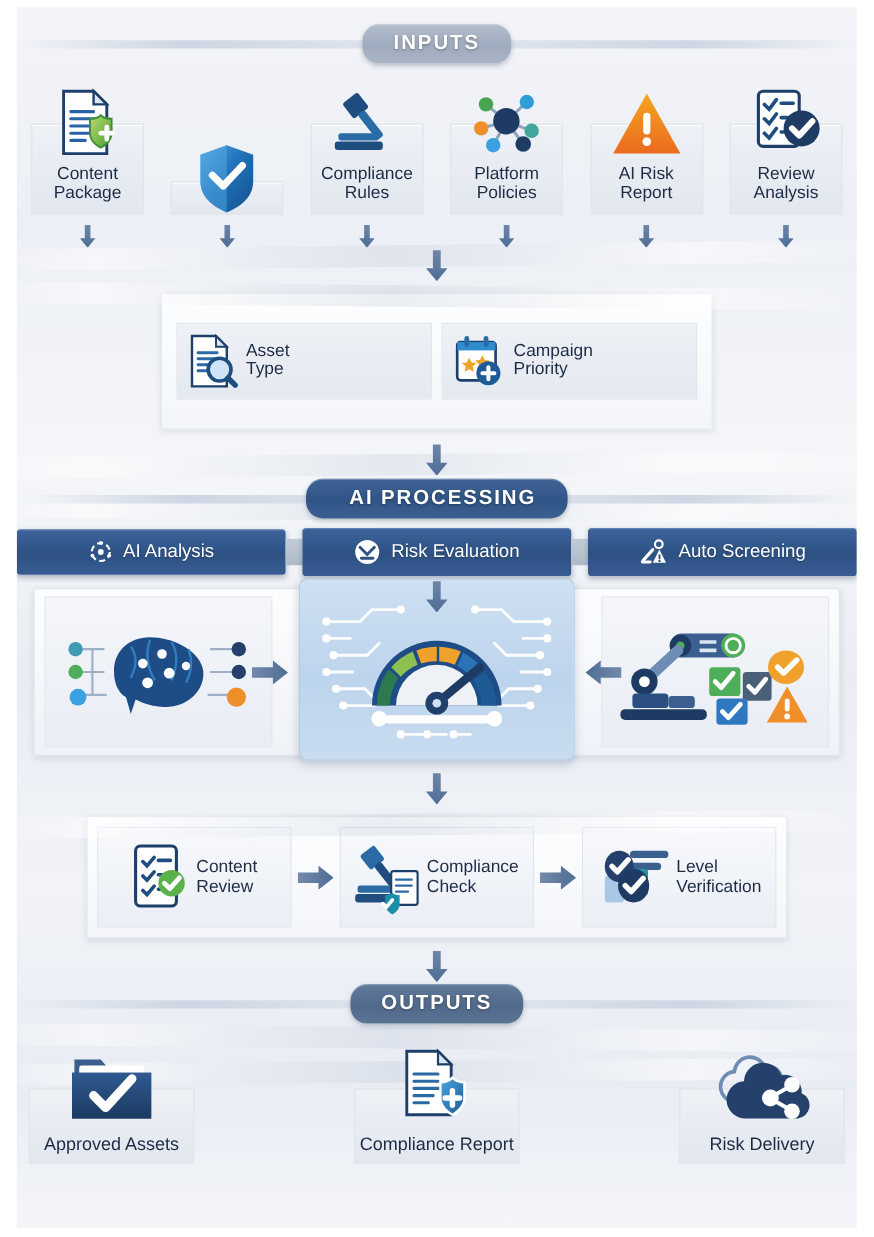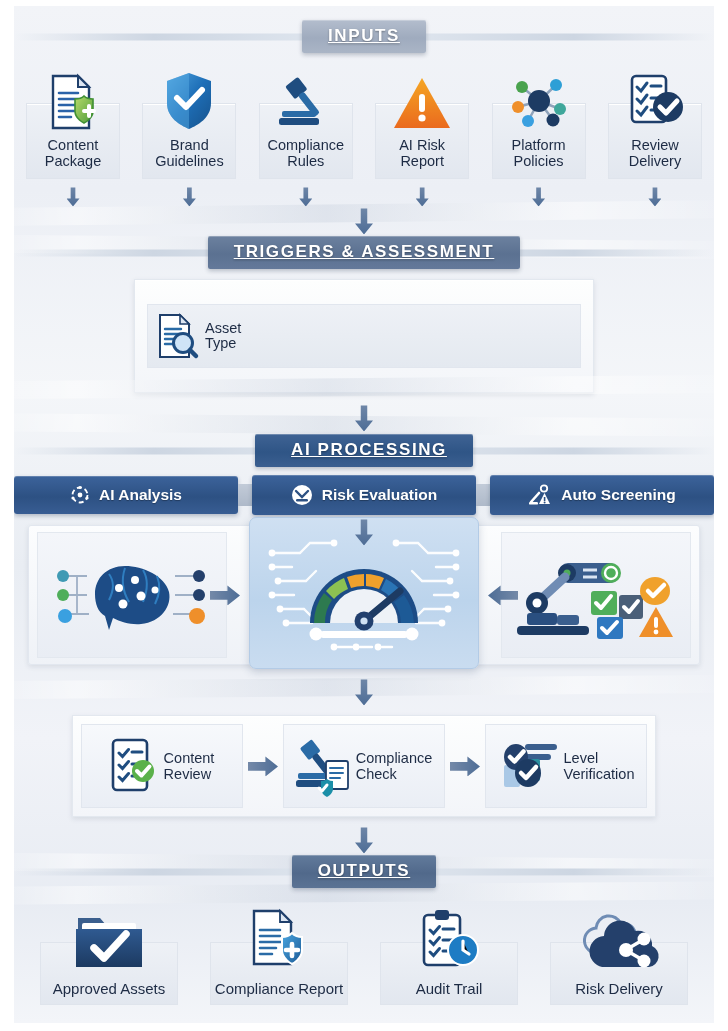--- a/index.html
+++ b/index.html
@@ -40,29 +40,28 @@
   .band-row { position: relative; display: flex; justify-content: center; }
   .band-row::before {
     content: ""; position: absolute; left: 0; right: 0; top: 50%;
     height: 7px; transform: translateY(-50%);
     background: linear-gradient(90deg, rgba(255,255,255,0), #cdd6e2 20%, #e3e9f1 50%, #cdd6e2 80%, rgba(255,255,255,0));
     border-radius: 4px;
   }
   .band {
     position: relative; z-index: 2;
     padding: 6px 26px 7px;
-    border-radius: 2px;
+    border-radius: 14px;
     color: #ffffff;
     font-weight: bold;
     letter-spacing: 1.6px;
     font-size: 17px;
     text-shadow: 0 1px 2px rgba(0,0,0,.35);
     box-shadow: 0 2px 4px rgba(40,55,80,.28), inset 0 1px 0 rgba(255,255,255,.25);
     white-space: nowrap;
-    text-decoration: underline;
   }
   .band.light { background: linear-gradient(180deg,#b3bdcd 0%, #9fabbe 55%, #aab5c6 100%); }
   .band.mid   { background: linear-gradient(180deg,#6c819f 0%, #5b7191 55%, #64799a 100%); }
   .band.dark  { background: linear-gradient(180deg,#3f6394 0%, #2f5586 55%, #3b5f90 100%); padding-left: 36px; }
   .band.slate { background: linear-gradient(180deg,#627b9c 0%, #51698b 55%, #5b7394 100%); }
 
   
   .arrow-down {
     width: 18px; height: 26px; margin: 0 auto;
     background: linear-gradient(180deg,#6f87a8,#4e6d96);
@@ -114,21 +113,21 @@
     background: linear-gradient(180deg,#eef1f6,#e4e9f0);
     padding: 8px 8px; border: 1px solid #e1e6ee;
   }
   .trigger-text { font-size: 14.5px; line-height: 1.1; color: #1d2b44; font-weight: 500; }
 
   
   .ai-tabs { display: flex; align-items: center; gap: 0; margin-top: 8px; padding: 0 0; }
   .ai-tab {
     flex: 1; display: flex; align-items: center; justify-content: center; gap: 9px;
     background: linear-gradient(180deg,#3c639b 0%, #2d5183 55%, #385d93 100%);
-    color: #fff; font-size: 15.5px; font-weight: 700;
+    color: #fff; font-size: 15.5px; font-weight: 400;
     padding: 9px 6px; border-radius: 3px;
     box-shadow: 0 2px 4px rgba(35,55,85,.3), inset 0 1px 0 rgba(255,255,255,.2);
     text-shadow: 0 1px 1px rgba(0,0,0,.3);
     white-space: nowrap;
   }
   .tab-link { width: 14px; height: 22px; background: linear-gradient(180deg,#c2cbd8,#aeb9c9); flex: 0 0 auto; }
 
   
   .ai-stage { position: relative; margin-top: 10px; height: 140px; }
   .ai-sides {
@@ -159,21 +158,21 @@
   
   .hr-panel { margin: 10px 58px 0; padding: 8px; display: flex; align-items: center; gap: 5px; }
   .hr-card {
     flex: 1; display: flex; align-items: center; justify-content: center; gap: 8px;
     background: linear-gradient(180deg,#f7f9fc,#eaeef5);
     border: 1px solid #e1e6ee; padding: 10px 6px; min-height: 84px;
   }
   .hr-text { font-size: 14.5px; line-height: 1.12; color: #1d2b44; font-weight: 500; }
 
   
-  .outputs-row { display: flex; justify-content: space-between; align-items: flex-end; padding: 4px 20px 0; }
+  .outputs-row { display: flex; justify-content: space-between; align-items: flex-end; padding: 4px 4px 0; }
   .output-card { position: relative; width: 150px; display: flex; flex-direction: column; align-items: center; }
   .output-plate {
     position: absolute; left: 6px; right: 6px; top: 40px; bottom: -2px;
     background: linear-gradient(180deg,#eef1f6,#e2e7ef);
     border: 1px solid #dfe4ec;
   }
   .output-icon { position: relative; z-index: 2; height: 70px; display: flex; align-items: flex-end; justify-content: center; }
   .output-label {
     position: relative; z-index: 2; font-size: 15px; color: #1d2b44;
     padding: 8px 2px 6px; font-weight: 500; text-align: center;
@@ -236,41 +235,59 @@
                   <stop offset="0" stop-color="#4fa3dd"></stop>
                   <stop offset="0.5" stop-color="#1e6fb8"></stop>
                   <stop offset="1" stop-color="#16528c"></stop>
                 </linearGradient>
               </defs>
             <path d="M27 2L5 10v22c0 15 13 22 22 26 9-4 22-11 22-26V10z" fill="url(#bsh)"></path>
             <path d="M27 2L5 10v22c0 15 13 22 22 26z" fill="#5cb0e6" opacity=".45"></path>
             <path d="M15 27l9 9 16-17" fill="none" stroke="#fff" stroke-width="6" stroke-linecap="round" stroke-linejoin="round"></path>
           </svg>
         </div>
-        <div class="input-label">
-          <span>Brand</span><br>
-          <span>Guidelines</span>
-        </div>
       </div>
 
       <div class="input-card">
         <div class="input-plate"></div>
         <div class="icon-wrap">
           <svg width="58" height="58" viewBox="0 0 58 58">
             <g transform="rotate(-38 29 29)">
               <rect x="22" y="4" width="16" height="16" rx="2" fill="#1f4d80"></rect>
               <rect x="26.5" y="19" width="7" height="27" rx="2.5" fill="#2a6ba6"></rect>
             </g>
             <rect x="5" y="38" width="34" height="6" rx="2" fill="#2a6ba6"></rect>
             <rect x="2" y="45" width="40" height="7" rx="2.5" fill="#1f4d80"></rect>
           </svg>
         </div>
         <div class="input-label">
           <span>Compliance</span><br>
           <span>Rules</span>
+        </div>
+      </div>
+
+      <div class="input-card">
+        <div class="input-plate"></div>
+        <div class="icon-wrap">
+          <svg width="62" height="58" viewBox="0 0 62 58">
+            <g stroke="#8fa3bb" stroke-width="2.5">
+              <path d="M14 14L31 28M48 12L31 28M10 34L31 28M52 36L31 28M20 48L31 28M45 47L31 28"></path>
+            </g>
+            <circle cx="31" cy="28" r="11" fill="#1d3b63"></circle>
+            <circle cx="14" cy="14" r="6" fill="#4aa34e"></circle>
+            <circle cx="48" cy="12" r="6" fill="#2e9fd6"></circle>
+            <circle cx="10" cy="34" r="6" fill="#ef8f2a"></circle>
+            <circle cx="52" cy="36" r="6" fill="#3fa79b"></circle>
+            <circle cx="20" cy="48" r="6" fill="#3aa0e0"></circle>
+            <circle cx="45" cy="47" r="6.5" fill="#1d3b63"></circle>
+          </svg>
+        </div>
+        <div class="input-label">
+          <span>Platform</span><br>
+          <span>Policies</span>
         </div>
       </div>
 
       <div class="input-card">
         <div class="input-plate"></div>
         <div class="icon-wrap">
           <svg width="60" height="56" viewBox="0 0 60 56">
             <defs>
                 <linearGradient id="wtri" x1="0" y1="0" x2="0" y2="1">
                   <stop offset="0" stop-color="#f5a623"></stop>
@@ -284,55 +301,33 @@
         </div>
         <div class="input-label">
           <span>AI Risk</span><br>
           <span>Report</span>
         </div>
       </div>
 
       <div class="input-card">
         <div class="input-plate"></div>
         <div class="icon-wrap">
-          <svg width="62" height="58" viewBox="0 0 62 58">
-            <g stroke="#8fa3bb" stroke-width="2.5">
-              <path d="M14 14L31 28M48 12L31 28M10 34L31 28M52 36L31 28M20 48L31 28M45 47L31 28"></path>
-            </g>
-            <circle cx="31" cy="28" r="11" fill="#1d3b63"></circle>
-            <circle cx="14" cy="14" r="6" fill="#4aa34e"></circle>
-            <circle cx="48" cy="12" r="6" fill="#2e9fd6"></circle>
-            <circle cx="10" cy="34" r="6" fill="#ef8f2a"></circle>
-            <circle cx="52" cy="36" r="6" fill="#3fa79b"></circle>
-            <circle cx="20" cy="48" r="6" fill="#3aa0e0"></circle>
-            <circle cx="45" cy="47" r="6.5" fill="#1d3b63"></circle>
-          </svg>
-        </div>
-        <div class="input-label">
-          <span>Platform</span><br>
-          <span>Policies</span>
-        </div>
-      </div>
-
-      <div class="input-card">
-        <div class="input-plate"></div>
-        <div class="icon-wrap">
           <svg width="58" height="58" viewBox="0 0 58 58">
             <rect x="6" y="3" width="34" height="46" rx="4" fill="#fff" stroke="#1f3f6b" stroke-width="2.6"></rect>
             <g stroke="#1f4d80" stroke-width="3" stroke-linecap="round" fill="none">
               <path d="M11 14l4 4 6-8M11 26l4 4 6-8M11 38l4 4 6-8"></path>
               <path d="M25 13h10M25 25h10M25 37h10"></path>
             </g>
             <circle cx="42" cy="34" r="15" fill="#1d3b63"></circle>
             <path d="M34 34l6 6 11-12" fill="none" stroke="#fff" stroke-width="5" stroke-linecap="round" stroke-linejoin="round"></path>
           </svg>
         </div>
         <div class="input-label">
           <span>Review</span><br>
-          <span>Delivery</span>
+          <span>Analysis</span>
         </div>
       </div>
     </div>
 
     <div class="inputs-row" style="margin-top:2px">
       <div class="input-card arrow-cell">
           <div class="arrow-down sm"></div>
         </div>
       <div class="input-card arrow-cell">
           <div class="arrow-down sm"></div>
@@ -348,23 +343,20 @@
         </div>
       <div class="input-card arrow-cell">
           <div class="arrow-down sm"></div>
         </div>
     </div>
 
     <div style="margin-top:2px">
         <div class="arrow-down"></div>
       </div>
 
-    <div class="band-row" style="margin-top:2px">
-      <div class="band mid">TRIGGERS &amp; ASSESSMENT</div>
-    </div>
 
     <div class="panel trigger-panel">
       <div class="trigger-item">
         <span>
           <svg width="42" height="46" viewBox="0 0 42 46">
             <path d="M4 2h20l9 9v33H4z" fill="#fff" stroke="#1f3f6b" stroke-width="2"></path>
             <path d="M24 2l9 9h-9z" fill="#dde6f2" stroke="#1f3f6b" stroke-width="1.6"></path>
             <g stroke="#2a6ba6" stroke-width="2.4" stroke-linecap="round">
                 <path d="M9 16h16M9 21h16M9 26h13M9 31h10"></path>
               </g>
@@ -372,20 +364,40 @@
             <path d="M34 37l6 6" stroke="#1f4d80" stroke-width="4.5" stroke-linecap="round"></path>
           </svg>
         </span>
         <span class="trigger-text">
           <span>Asset</span><br>
           <span>Type</span>
         </span>
       </div>
 
 
+      <div class="trigger-item">
+        <span>
+          <svg width="44" height="46" viewBox="0 0 44 46">
+            <rect x="4" y="7" width="32" height="32" rx="3" fill="#fff" stroke="#1f3f6b" stroke-width="2.2"></rect>
+            <rect x="4" y="7" width="32" height="7" fill="#2e8ccc"></rect>
+            <rect x="10" y="2" width="4" height="9" rx="2" fill="#2a6ba6"></rect>
+            <rect x="26" y="2" width="4" height="9" rx="2" fill="#2a6ba6"></rect>
+            <path d="M14 20l2 4 4 .5-3 3 .8 4.3-3.8-2-3.8 2 .8-4.3-3-3 4-.5z" fill="#f0a32c"></path>
+            <path d="M25 18l2 4 4 .5-3 3 .8 4.3-3.8-2-3.8 2 .8-4.3-3-3 4-.5z" fill="#f0a32c"></path>
+            <circle cx="30" cy="33" r="10" fill="#1d5a96"></circle>
+            <g stroke="#fff" stroke-width="3.4" stroke-linecap="round">
+                <path d="M25 33h10M30 28v10"></path>
+              </g>
+          </svg>
+        </span>
+        <span class="trigger-text">
+          <span>Campaign</span><br>
+          <span>Priority</span>
+        </span>
+      </div>
     </div>
 
     <div style="margin-top:12px">
         <div class="arrow-down"></div>
       </div>
 
     <div class="band-row" style="margin-top:3px">
       <div class="band dark">AI PROCESSING</div>
     </div>
 
@@ -668,39 +680,20 @@
                 </linearGradient>
               </defs>
             <g stroke="#fff" stroke-width="4.6" stroke-linecap="round">
                 <path d="M40 42h12M46 36v12"></path>
               </g>
           </svg>
         </div>
         <div class="output-label">Compliance Report</div>
       </div>
 
-      <div class="output-card">
-        <div class="output-plate"></div>
-        <div class="output-icon">
-          <svg width="62" height="64" viewBox="0 0 62 64">
-            <rect x="6" y="7" width="36" height="50" rx="4" fill="#fff" stroke="#1f3f6b" stroke-width="2.6"></rect>
-            <rect x="17" y="2" width="14" height="10" rx="3" fill="#1f3f6b"></rect>
-            <g stroke="#1f4d80" stroke-width="3" fill="none" stroke-linecap="round">
-              <path d="M12 22l3.5 3.5 6-7M12 33l3.5 3.5 6-7M12 44l3.5 3.5 6-7"></path>
-              <path d="M25 21h11M25 32h11M25 43h8"></path>
-            </g>
-            <circle cx="45" cy="42" r="15" fill="#1d7cc4"></circle>
-            <circle cx="45" cy="42" r="15" fill="none" stroke="#fff" stroke-width="2"></circle>
-            <g stroke="#fff" stroke-width="3.2" stroke-linecap="round">
-                <path d="M45 33v9l6 4"></path>
-              </g>
-          </svg>
-        </div>
-        <div class="output-label">Audit Trail</div>
-      </div>
 
       <div class="output-card">
         <div class="output-plate"></div>
         <div class="output-icon">
           <svg width="86" height="62" viewBox="0 0 86 62">
             <path d="M20 18a13 13 0 0 1 25-4 11 11 0 0 1 14 12 9 9 0 0 1-2 17H22a11 11 0 0 1-2-25z" fill="none" stroke="#6f8cb4" stroke-width="3"></path>
             <path d="M28 26a16 16 0 0 1 31-5 14 14 0 0 1 17 15 11 11 0 0 1-3 21H30a14 14 0 0 1-2-31z" fill="#24406b"></path>
             <g stroke="#fff" stroke-width="3.4">
                 <path d="M53 38l12-7M53 42l12 7"></path>
               </g>

